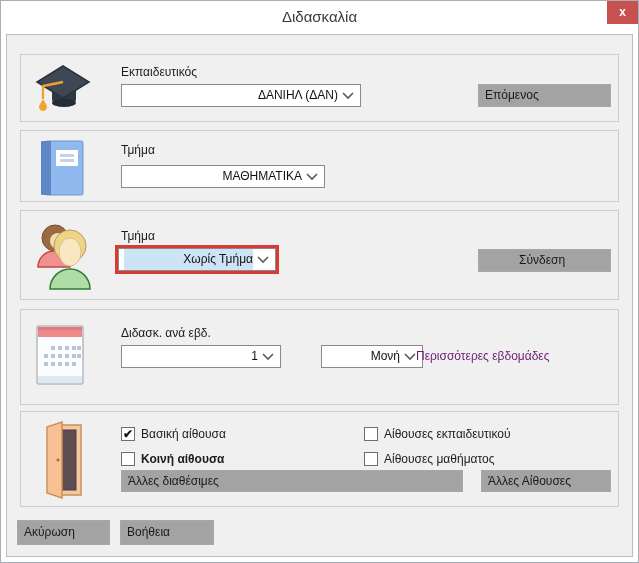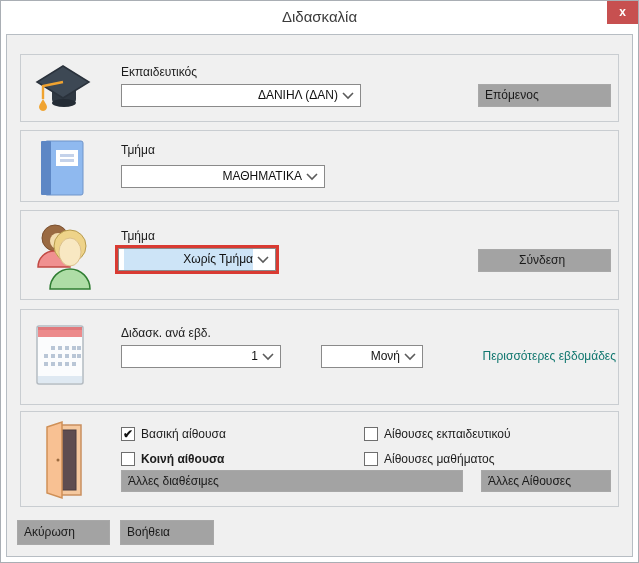--- a/index.html
+++ b/index.html
@@ -18,21 +18,21 @@
   .hl{position:absolute;border:3px solid #d93a32;background:#ffffff;box-sizing:content-box;}
   .hl .combo{position:relative;left:0;top:0;}
   .hl .val{background:#cde4f7;right:22px;}
   .btn{position:absolute;height:23px;background:#a3a3a3;border:1px solid #a8a8a8;box-sizing:border-box;
        font-size:12px;color:#1a1a1a;line-height:21px;padding-left:6px;white-space:nowrap;overflow:hidden;cursor:default;}
   .btn.ok{border:2px solid #3f96e4;text-align:center;padding-left:0;line-height:21px;background:#f0f0f0;}
   .cbrow{position:absolute;height:15px;cursor:default;}
   .cbbox{position:absolute;left:0;top:0;width:14px;height:14px;background:#ffffff;border:1px solid #6e6e6e;box-sizing:border-box;
          font-size:12px;font-weight:bold;line-height:12px;text-align:center;color:#111;}
   .cblabel{position:absolute;left:20px;top:0;font-size:12px;color:#1c1c1c;white-space:nowrap;}
-  .moreweeks{position:absolute;font-size:12px;color:#0f766e;text-align:right;white-space:nowrap;overflow:hidden;cursor:default;}
+  .moreweeks{position:absolute;font-size:12px;color:#701a75;text-align:left;white-space:nowrap;overflow:hidden;cursor:default;}
 </style>
 </head>
 <body>
 
 <div class="win">
 
   <div class="titlebar">
     <div class="title">Διδασκαλία</div>
     <div class="close">
       <span>x</span>

